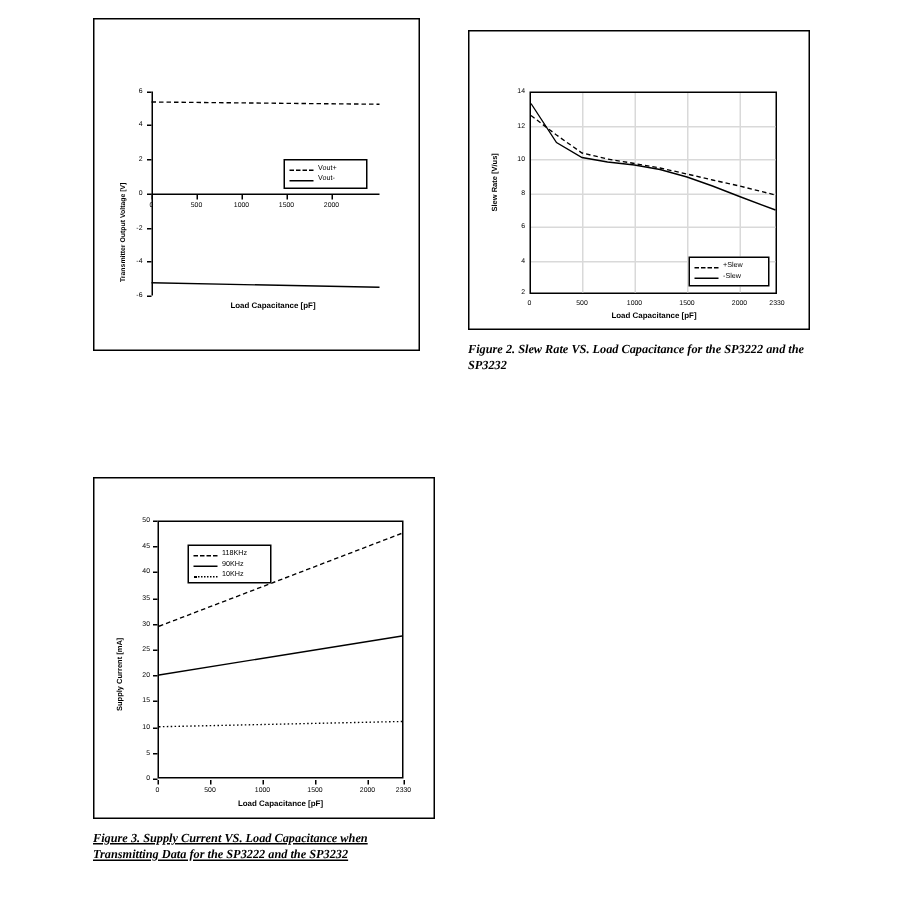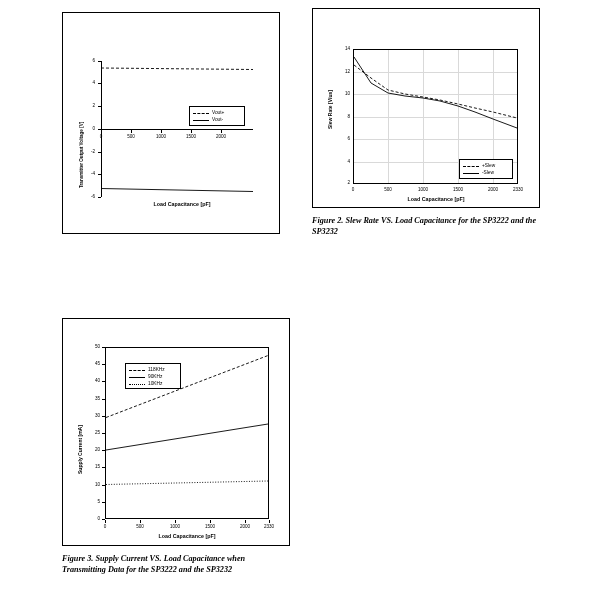--- a/index.html
+++ b/index.html
@@ -19,22 +19,22 @@
     left: 0; top: 0;
     width: 600px;
     height: 600px;
   }
 
   
   .figure {
     position: absolute;
   }
   .fig1 { left: 62px;  top: 12px;  width: 218px; }
-  .fig2 { left: 312px; top: 8px;  width: 228px; }
-  .fig3 { left: 62px;  top: 318px; width: 191px; }
+  .fig2 { left: 312px; top: 20px;  width: 228px; }
+  .fig3 { left: 62px;  top: 318px; width: 191px; text-decoration: underline; }
 
   .plot-box {
     border: 1px solid #000;
     background: #fff;
     position: relative;
     box-sizing: border-box;
   }
   .fig1 .plot-box { width: 218px; height: 222px; }
   .fig2 .plot-box { width: 228px; height: 200px; }
   .fig3 .plot-box { width: 228px; height: 228px; }

